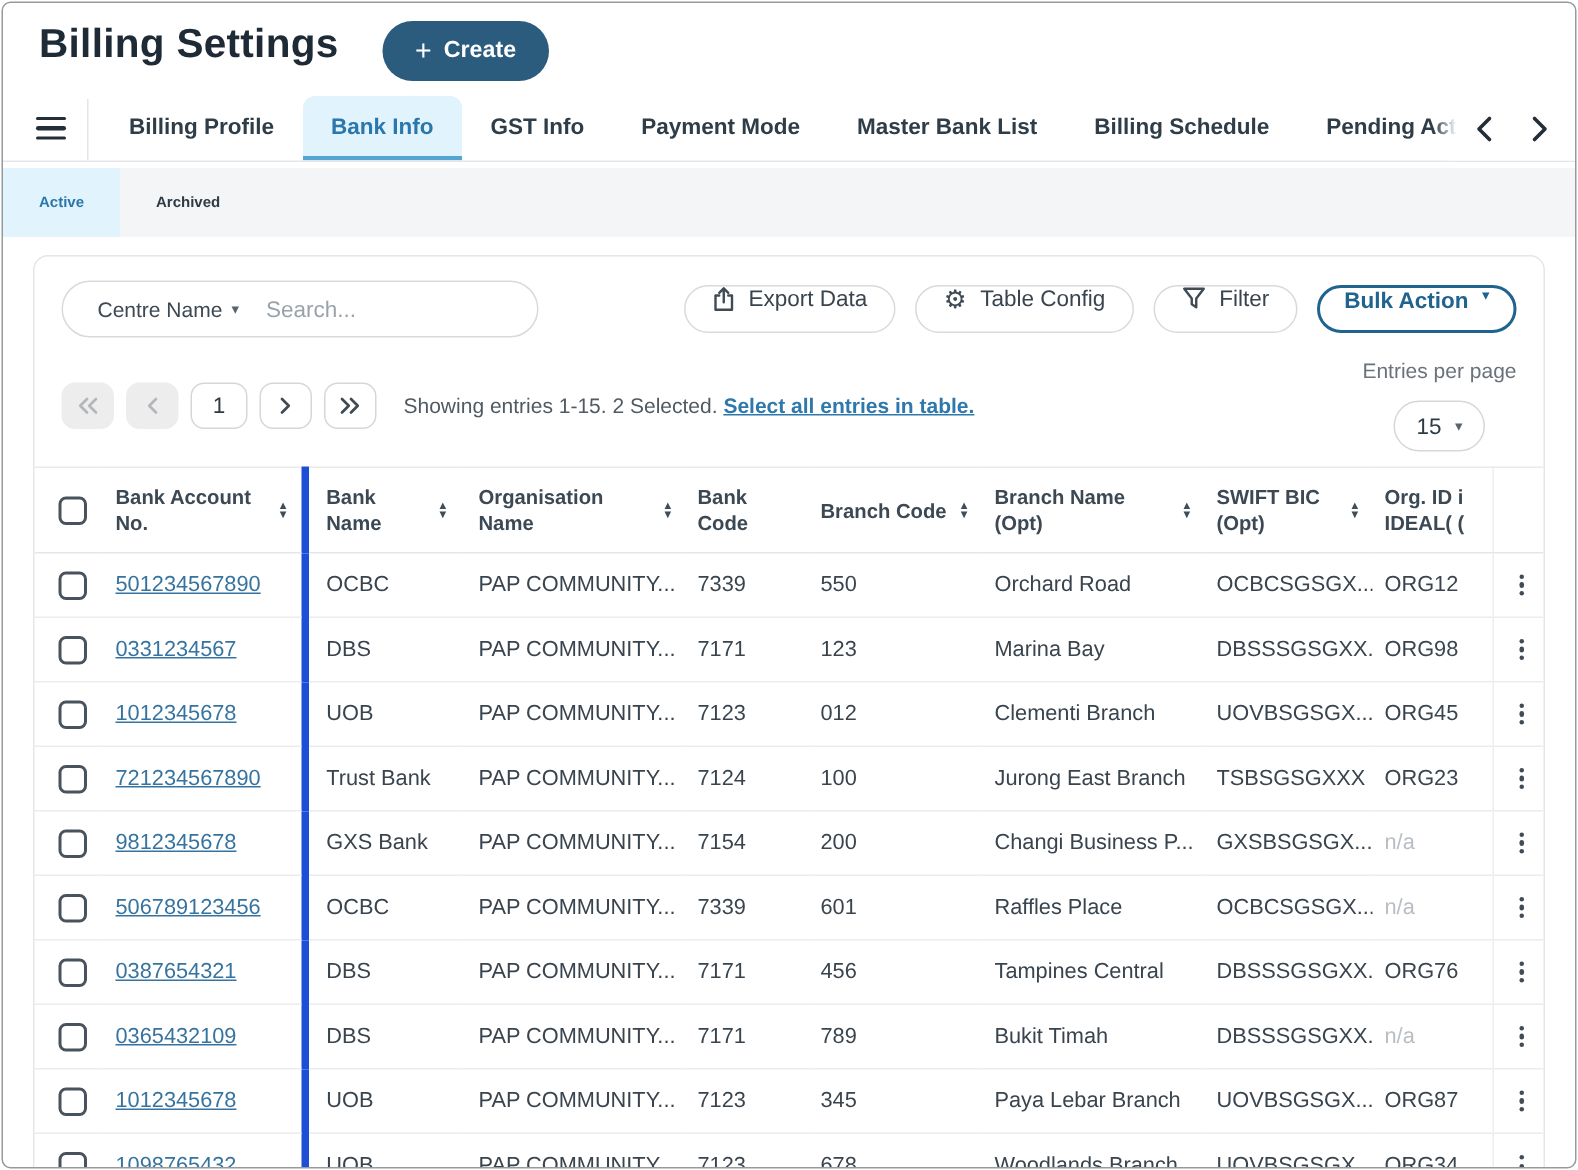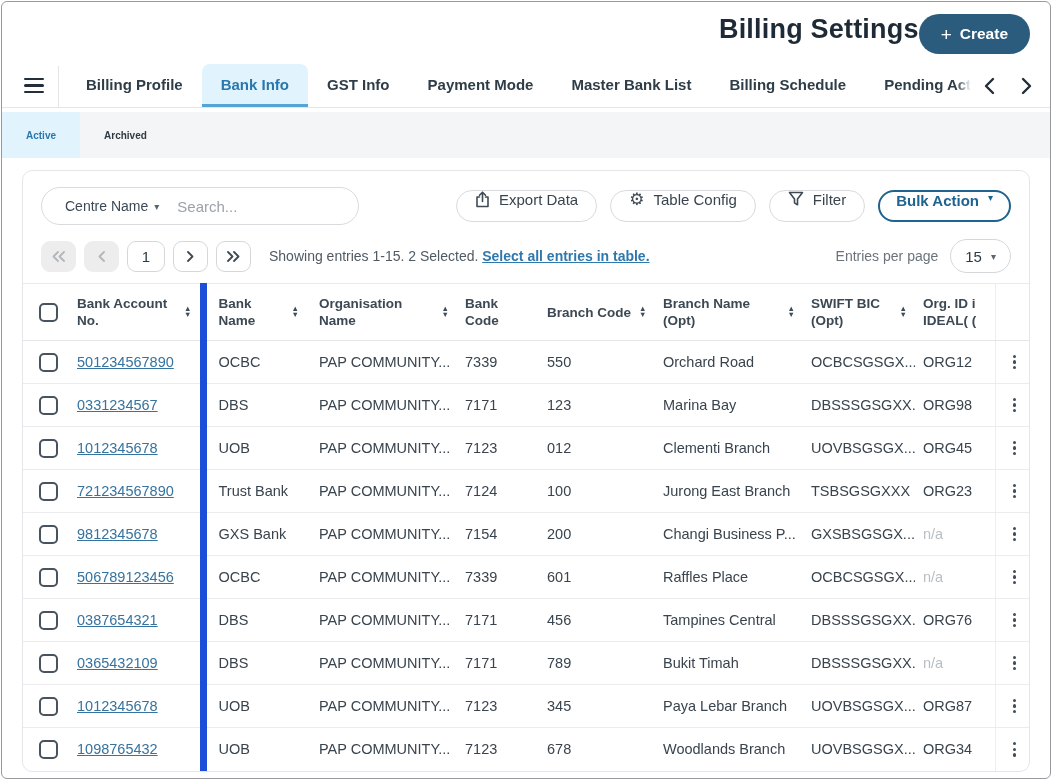--- a/index.html
+++ b/index.html
@@ -1,21 +1,21 @@
 <!DOCTYPE html>
 <html><head>
 <meta charset="utf-8">
 <style>
   * { margin:0; padding:0; box-sizing:border-box; }
   html,body { background:#fff; }
   body { font-family:"Liberation Sans","DejaVu Sans",sans-serif; color:#2e3b45; }
   .screen { position:relative; width:1050px; height:778px; margin:1px; border:1px solid #969a9e; border-radius:6px; background:#fff; overflow:hidden; }
 
   
-  .app-header { display:flex; align-items:flex-start; justify-content:flex-end; padding:12px 20px 0 24px; height:62px; }
+  .app-header { display:flex; align-items:flex-start; justify-content:flex-start; padding:12px 20px 0 24px; height:62px;gap:29px; }
   .page-title { font-size:27px; font-weight:700; color:#1e2b36; letter-spacing:.2px; }
   .create-btn { display:flex; align-items:center; gap:8px; background:#2b5c7e; color:#fff; border:none; border-radius:20px; height:40px; padding:0 22px; font-size:15.5px; font-weight:600; cursor:pointer; font-family:inherit; }
   .create-btn .plus { font-size:19px; font-weight:400; line-height:1; }
 
   
   .tabbar { position:relative; display:flex; align-items:stretch; height:44px; border-bottom:1px solid #e3e5e8; padding-left:16px; }
   .hamburger { display:flex; flex-direction:column; justify-content:center; gap:4px; width:34px; padding:0 6px; cursor:pointer; }
   .hamburger i { display:block; height:2.5px; width:20px; background:#232e38; border-radius:2px; }
   .tab-divider { width:1px; background:#e3e5e8; margin:2px 8px 0 6px; }
   .tabs { display:flex; overflow:hidden; flex:1; }
@@ -45,31 +45,31 @@
   .pill-btn.bulk { border:2px solid #1f638f; color:#1f638f; font-weight:600; padding:0 16px; }
   .pill-btn .gear { font-size:17px; line-height:1; color:#3f4a54; }
 
   
   .pagerow { display:flex; align-items:center; padding:6px 18px 10px 18px; gap:8px; }
   .pg-btn { width:35px; height:31px; border-radius:9px; display:flex; align-items:center; justify-content:center; cursor:pointer; border:1px solid #d5d7da; background:#fff; }
   .pg-btn.disabled { background:#ededee; border-color:#ededee; cursor:default; }
   .pg-page { width:38px; height:31px; border:1px solid #d5d7da; border-radius:9px; display:flex; align-items:center; justify-content:center; font-size:15px; color:#2e3b45; }
   .pg-summary { margin-left:10px; font-size:14px; color:#4f5a63; }
   .pg-summary a { color:#2e78ad; font-weight:600; text-decoration:underline; cursor:pointer; }
-  .pg-right { margin-left:auto; display:flex; align-items:center; gap:12px; }
+  .pg-right { margin-left:auto; display:flex; align-items:center; gap:12px;flex-direction:column; }
   .pg-label { font-size:14px; color:#6a737c; }
   .pg-select { display:flex; align-items:center; gap:9px; height:33px; border:1px solid #d5d7da; border-radius:17px; padding:16px 14px; font-size:15px; color:#2e3b45; cursor:pointer; background:#fff; }
 
   
   table { width:100%; border-collapse:collapse; table-layout:fixed; }
   thead th { border-top:1px solid #e9eaec; border-bottom:1px solid #e4e6e9; height:57px; font-size:13.5px; font-weight:600; color:#3c4954; text-align:left; padding:6px 8px; vertical-align:middle; }
   tbody td { height:43px; border-bottom:1px solid #ececee; font-size:14.5px; color:#39444e; padding:0 8px; white-space:nowrap; overflow:hidden; }
   tbody tr:last-child td { border-bottom:none; }
   th.col-check, td.col-check { width:46px; padding-left:16px; }
-  th.col-account, td.col-account { width:134px; border-right:7px solid #1d4ed8; }
+  th.col-account, td.col-account { width:134px; border-right:5px solid #1d4ed8; }
   th.col-bankname, td.col-bankname { width:104px; padding-left:12px; }
   th.col-bankname, th.col-org { padding-left:12px; }
   th.col-org, td.col-org { width:150px; padding-left:12px; }
   th.col-bankcode, td.col-bankcode { width:82px; }
   th.col-branchcode, td.col-branchcode { width:116px; }
   th.col-branchname, td.col-branchname { width:148px; }
   th.col-swift, td.col-swift { width:112px;margin-left:20px; }
   th.col-orgid, td.col-orgid { width:80px; }
   th.col-kebab, td.col-kebab { width:34px; border-left:1px solid #eceef0; }
   .th-inner { display:flex; align-items:center; gap:8px; }

